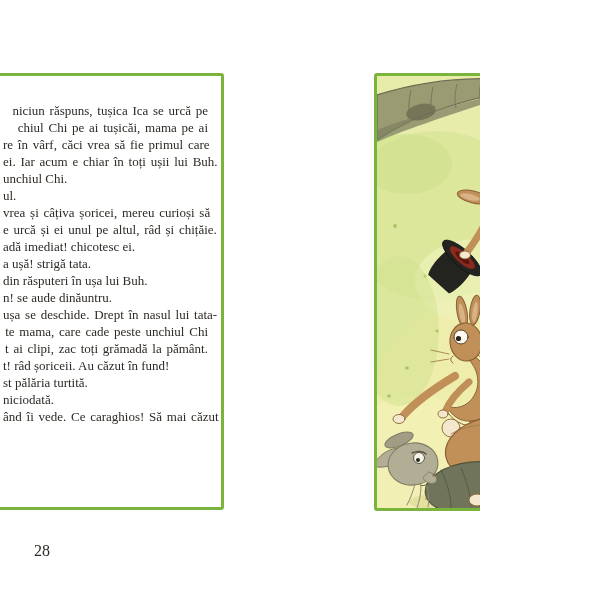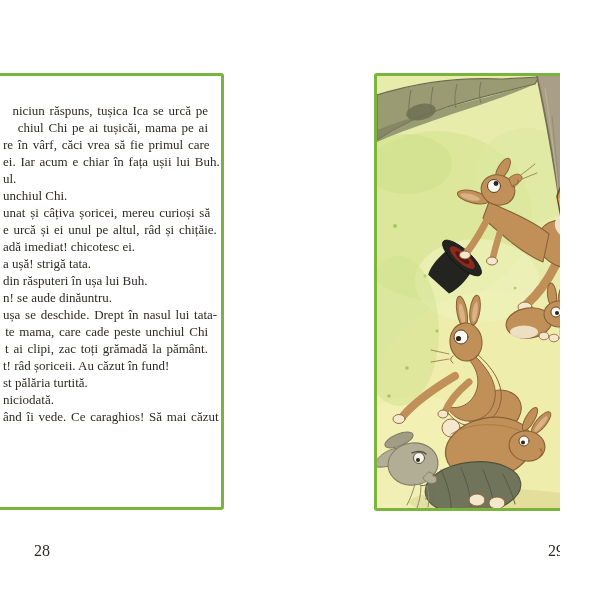--- a/index.html
+++ b/index.html
@@ -1,17 +1,17 @@
 <!DOCTYPE html>
 <html><head>
 <meta charset="utf-8">
 <style>
   html,body{margin:0;padding:0;}
   #screenshot{
-    position:relative;width:560px;height:600px;overflow:hidden;
+    position:relative;width:480px;height:600px;overflow:hidden;
     background:#ffffff;font-family:"Liberation Serif", serif;
   }
   .page-frame{
     position:absolute;box-sizing:border-box;
     border:3px solid #7ab43d;border-radius:3px;background:#ffffff;
   }
   #left-frame{left:-60px;top:73px;width:284px;height:437px;}
   #right-frame{left:374px;top:73px;width:223px;height:438px;background:#e7ecab;overflow:hidden;}
   .text-block{
     position:absolute;left:60px;top:26px;width:205px;
@@ -34,27 +34,27 @@
 
   <div id="left-frame" class="page-frame">
     <div class="text-block">
 
         <div class="text-line justified">niciun răspuns, tușica Ica se urcă pe</div>
 
         <div class="text-line justified">chiul Chi pe ai tușicăi, mama pe ai</div>
 
         <div class="text-line justified">re în vârf, căci vrea să fie primul care</div>
 
-        <div class="text-line justified">ei. Iar acum e chiar în fața ușii lui Buh.</div>
+        <div class="text-line justified">ei. Iar acum e chiar în toți ușii lui Buh.</div>
+
+        <div class="text-line">unchiul Chi.</div>
 
         <div class="text-line">ul.</div>
 
-        <div class="text-line">unchiul Chi.</div>
-
-        <div class="text-line justified">unat și câțiva șoricei, mereu curioși să</div>
+        <div class="text-line justified">vrea și câțiva șoricei, mereu curioși să</div>
 
         <div class="text-line justified">e urcă și ei unul pe altul, râd și chițăie.</div>
 
         <div class="text-line">adă imediat! chicotesc ei.</div>
 
         <div class="text-line">a ușă! strigă tata.</div>
 
         <div class="text-line">din răsputeri în ușa lui Buh.</div>
 
         <div class="text-line">n! se aude dinăuntru.</div>

